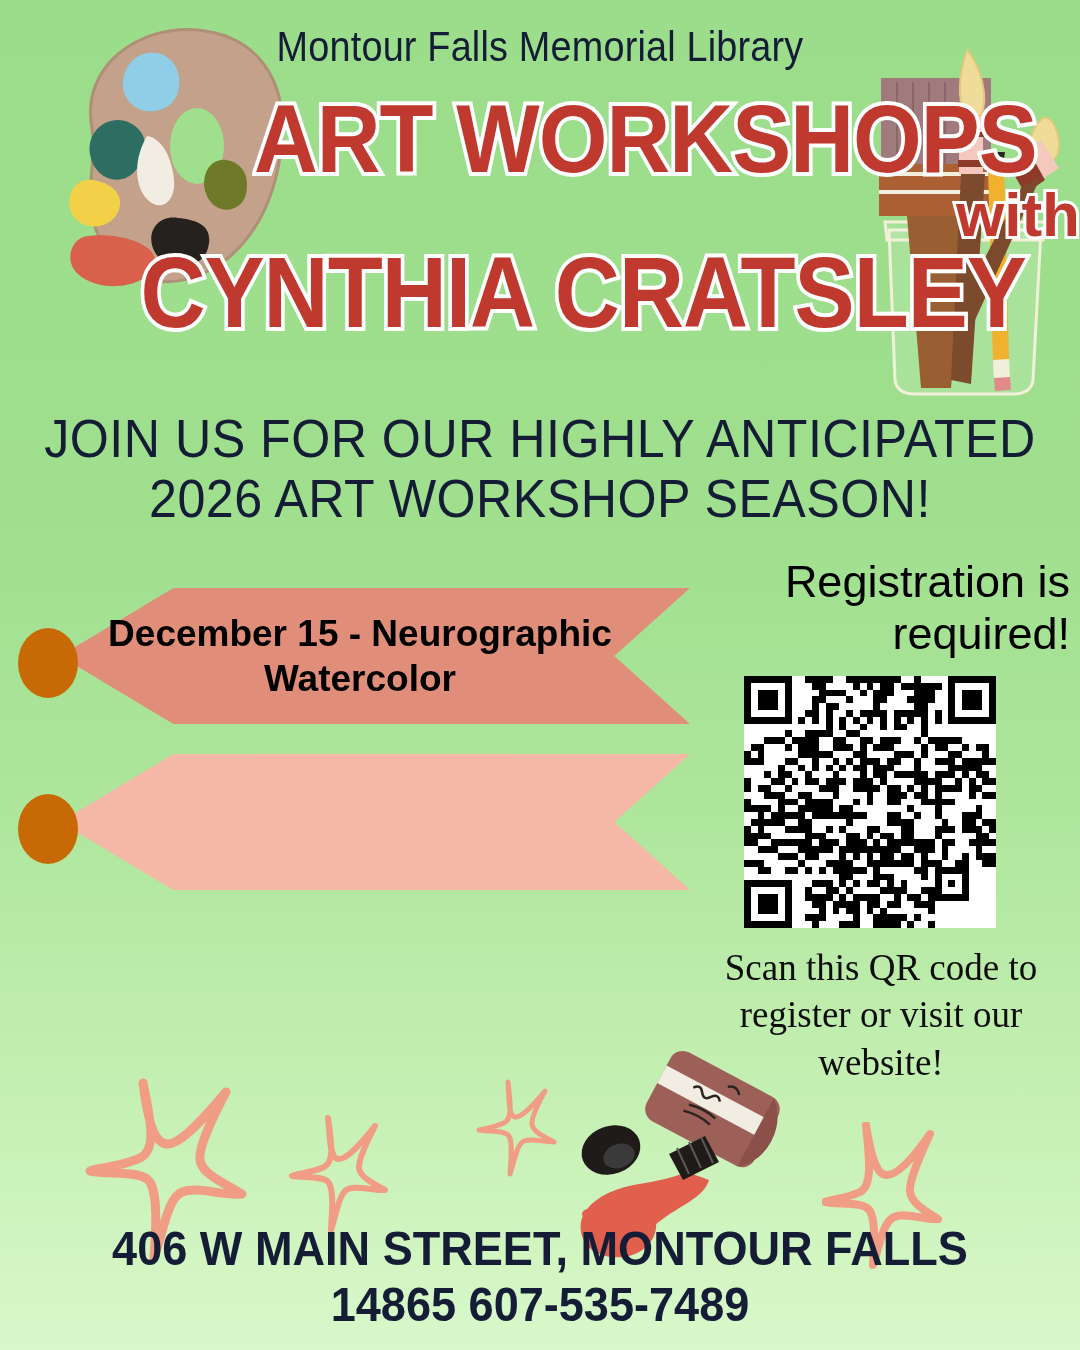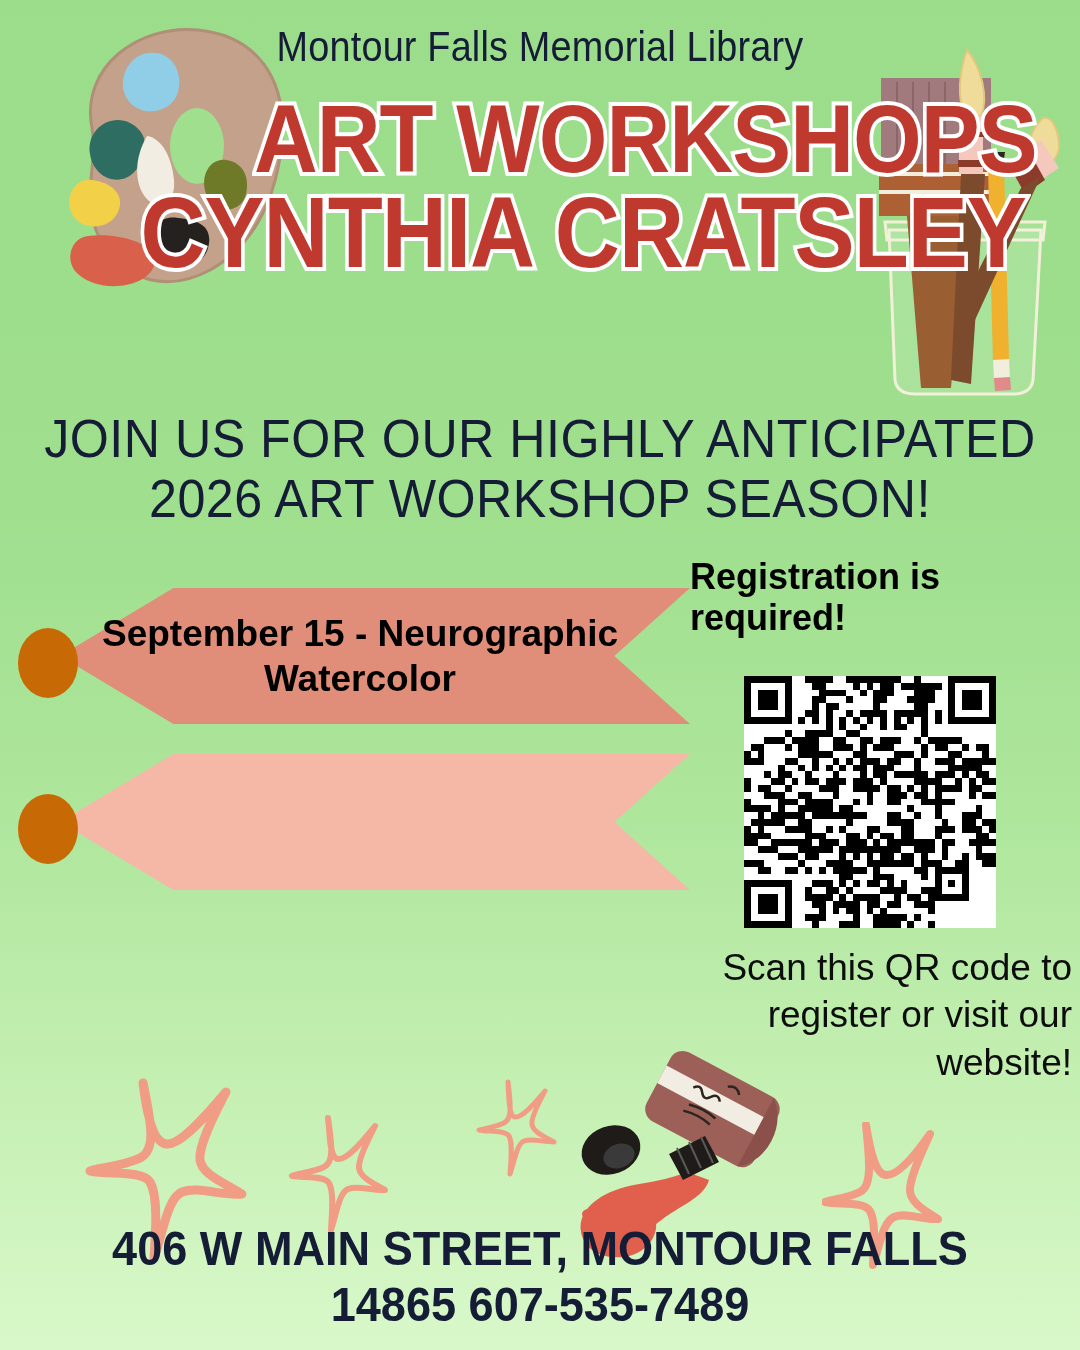--- a/index.html
+++ b/index.html
@@ -90,34 +90,34 @@
     text-align: center;
     font-family: "Liberation Sans", sans-serif;
     font-size: 37px; font-weight: 700; color: #000000;
     line-height: 1.22; padding: 0 10px; box-sizing: border-box;
   }
   .banner-row.r3 .banner-text { font-size: 37px; }
 
   
   .reg-head {
     position: absolute; top: 556px; left: 690px; width: 380px;
-    text-align: left;
+    text-align: right;
     font-family: "Liberation Sans", sans-serif;
-    font-size: 36px; font-weight: 700; color: #000; line-height: 1.15;
+    font-size: 45px; font-weight: 400; color: #000; line-height: 1.15;
   }
   .qr-wrap {
     position: absolute; top: 676px; left: 744px;
     width: 252px; height: 252px; background: #fff;
     padding: 0; box-sizing: border-box;
   }
   .qr-wrap svg { display: block; width: 252px; height: 252px; }
   .scan-text {
     position: absolute; top: 944px; left: 690px; width: 382px;
-    text-align: right;
-    font-family: Liberation Sans, sans-serif;
+    text-align: center;
+    font-family: Liberation Serif, serif;
     font-size: 37px; font-weight: 400; color: #0d0d0d; line-height: 1.28;
   }
 
   
   .footer {
     position: absolute; bottom: 18px; left: 0; width: 1080px; text-align: center;
     font-family: "Liberation Sans Narrow", "Liberation Sans", sans-serif;
     font-size: 49px; font-weight: 700; color: #141d35;
     letter-spacing: 0px;
     transform: scaleX(0.92); transform-origin: center;
@@ -174,32 +174,33 @@
     <path d="M188 86 C176 96 170 116 178 128 C190 140 206 128 204 110 C202 94 196 84 188 86 Z" fill="#F0DC9A" stroke="#E0C87C" stroke-width="2"></path>
     <path d="M162 124 L186 108 L204 136 L180 152 Z" fill="#F5C8BE"></path>
     <path d="M160 144 L180 130 L190 148 L170 162 Z" fill="#8C3A2A"></path>
     <path d="M166 156 L186 144 L120 288 L104 276 Z" fill="#7C4A2D"></path>
   </svg>
 
   <div class="org-line">Montour Falls Memorial Library</div>
 
   <div class="title-block">
     <div class="title-main">ART WORKSHOPS</div>
+    <div class="title-with">with</div>
     <div class="title-name">CYNTHIA CRATSLEY</div>
   </div>
 
   <div class="subtitle">
     <div>JOIN US FOR OUR HIGHLY ANTICIPATED</div>
     <div>2026 ART WORKSHOP SEASON!</div>
   </div>
 
   <div class="banner-row r1">
     <div class="banner-shape"></div>
     <div class="banner-dot"></div>
-    <div class="banner-text">September 15 - Neurographic Watercolor</div>
+    <div class="banner-text">December 15 - Neurographic Watercolor</div>
   </div>
 
   <div class="banner-row r2">
     <div class="banner-shape"></div>
     <div class="banner-dot"></div>
   </div>
 
 
   <div class="reg-head">Registration is required!</div>
 

